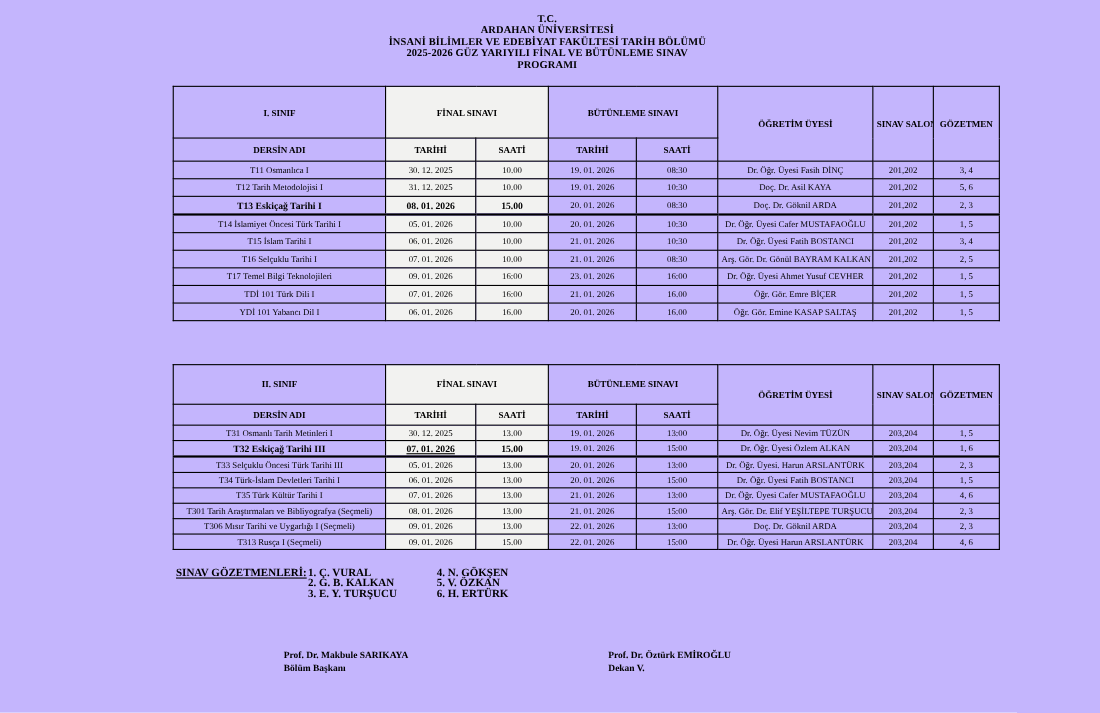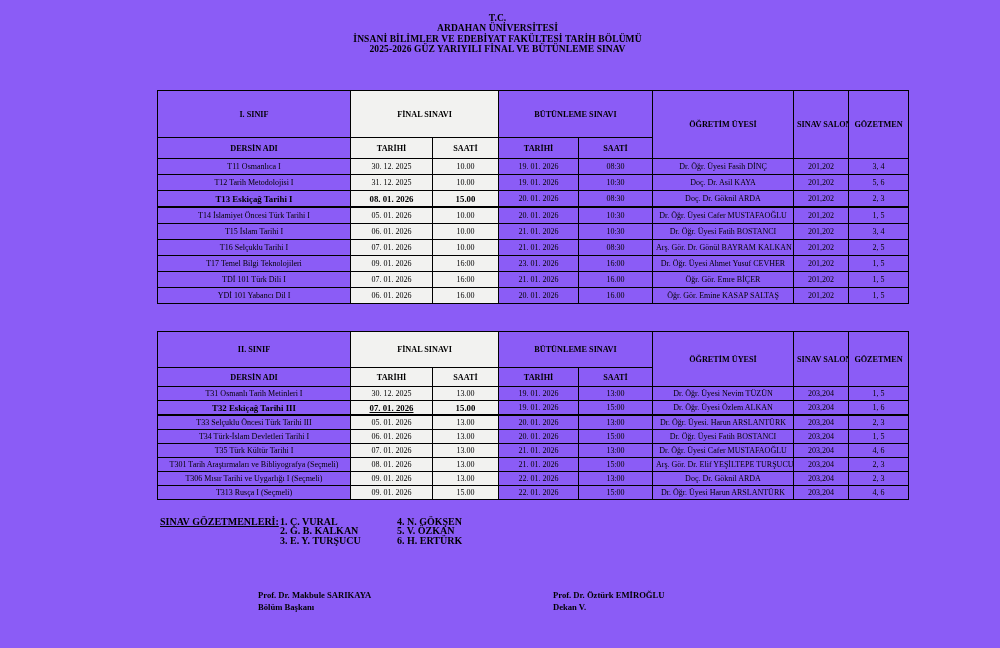--- a/index.html
+++ b/index.html
@@ -1,27 +1,27 @@
 <!DOCTYPE html>
 <html><head>
 <meta charset="utf-8">
 <style>
   html,body { margin:0; padding:0; background:#ffffff; }
   body { width:1000px; height:648px; font-family:"Liberation Serif", serif; color:#000; }
-  .page { position:relative; width:1000px; height:648px; background:#8b5cf6; overflow:hidden; }
+  .page { position:relative; width:1000px; height:648px; background:#c4b5fd; overflow:hidden; }
 
   .title-block { position:absolute; top:13px; left:0; width:995px; text-align:center;
                  font-weight:bold; font-size:9.5px; line-height:10.4px; letter-spacing:0.1px; }
 
   table.sched { position:absolute; left:157px; width:751px; border-collapse:collapse;
                 table-layout:fixed; font-size:8px; }
   .sched th, .sched td { border:1px solid #000; padding:0 3px; text-align:center;
                          vertical-align:middle; overflow:hidden; white-space:nowrap; }
   .sched th { font-weight:bold; font-size:8.2px; }
-  .t1 { top:90px;border-radius:31px; }
+  .t1 { top:78px;border-radius:31px; }
   .t2 { top:331px; }
   .t1 .hrow1 th { height:46px; }
   .t1 .hrow2 th { height:20px; }
   .t1 tbody td  { height:15px; }
   .t2 .hrow1 th { height:35px; }
   .t2 .hrow2 th { height:18px; }
   .t2 tbody td  { height:13px; }
   .c-course, .c-inst { text-align:left; padding-left:6px;margin-top:36px; }
   .shade { background:#f2f2f0; }
   .hl td { border-bottom-width:2px; }
@@ -41,20 +41,21 @@
 </head>
 <body>
 
 <div class="page">
 
   <div class="title-block">
     <div>T.C.</div>
     <div>ARDAHAN ÜNİVERSİTESİ</div>
     <div>İNSANİ BİLİMLER VE EDEBİYAT FAKÜLTESİ TARİH BÖLÜMÜ</div>
     <div>2025-2026 GÜZ YARIYILI FİNAL VE BÜTÜNLEME SINAV</div>
+    <div>PROGRAMI</div>
   </div>
 
   <table class="sched t1">
       <colgroup>
         <col style="width:193px">
         <col style="width:82px">
         <col style="width:66px">
         <col style="width:80px">
         <col style="width:74px">
         <col style="width:141px">

